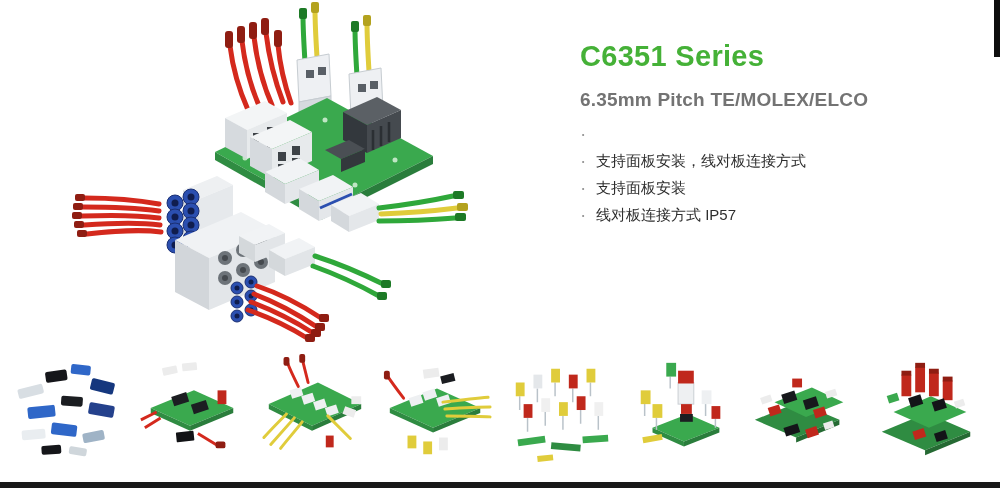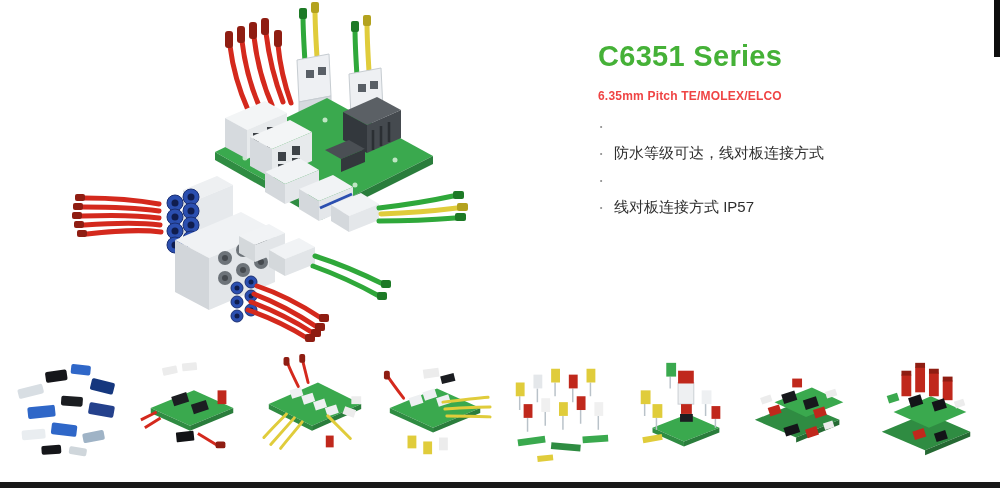--- a/index.html
+++ b/index.html
@@ -6,23 +6,23 @@
   html,body { background:#ffffff; }
   body {
     width:1000px; height:488px; overflow:hidden; position:relative;
     font-family:"Liberation Sans", sans-serif;
   }
   .stage { position:absolute; inset:0; background:#ffffff; }
 
   .hero { position:absolute; left:25px; top:0; width:545px; height:352px; }
   .hero svg { width:100%; height:100%; display:block; }
 
-  .info { position:absolute; left:598px; top:40px; width:380px; }
+  .info { position:absolute; left:580px; top:40px; width:380px; }
   .series-title { color:#45b137; font-size:29px; font-weight:700; letter-spacing:.3px; }
-  .subtitle { margin-top:16px; color:#ef4444; font-size:12px; font-weight:700; letter-spacing:.2px; }
+  .subtitle { margin-top:16px; color:#737373; font-size:19px; font-weight:700; letter-spacing:.2px; }
   .features { list-style:none; margin-top:9px; }
   .features li { display:flex; align-items:flex-start; font-size:15px; color:#2e2e2e; line-height:27px; }
   .features .dot { width:16px; color:#9a9a9a; font-size:19px; line-height:27px; }
 
   .thumbs {
     position:absolute; left:12px; top:350px; width:972px; height:120px;
     display:flex; justify-content:space-between; align-items:flex-end;
   }
   .thumb { width:114px; height:118px; }
   .thumb svg { width:100%; height:100%; display:block; }
@@ -237,24 +237,25 @@
 
   <div class="info">
     <div class="series-title">C6351 Series</div>
     <div class="subtitle">6.35mm Pitch TE/MOLEX/ELCO</div>
     <ul class="features">
       <li>
         <span class="dot">·</span>
       </li>
       <li>
         <span class="dot">·</span>
-        <span>防水等级可达，线对板连接方式</span>
+        <span>支持面板安装，线对板连接方式</span>
       </li>
       <li>
         <span class="dot">·</span>
+        <span>支持面板安装</span>
       </li>
       <li>
         <span class="dot">·</span>
         <span>线对板连接方式 IP57</span>
       </li>
     </ul>
   </div>
 
   <div class="thumbs">
 

